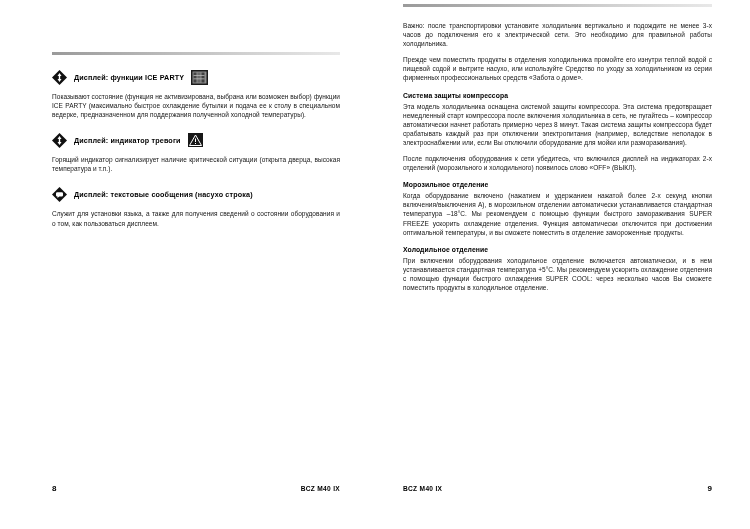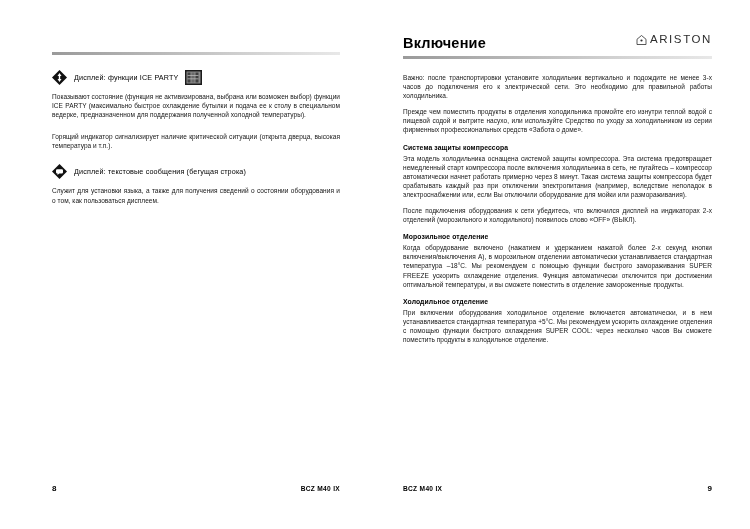--- a/index.html
+++ b/index.html
@@ -92,21 +92,21 @@
   .feature { margin-bottom: 13px; }
   .feature-head {
     display: flex;
     align-items: center;
     gap: 7px;
     margin-bottom: 7px;
     min-height: 16px;
   }
   .feature-title {
     font-size: 7.2px;
-    font-weight: normal;
+    font-weight: bold;
     color: #000;
     letter-spacing: 0.15px;
     white-space: nowrap;
   }
   .bullet-ico {
     width: 15px;
     height: 15px;
     flex: 0 0 15px;
     display: block;
   }
@@ -174,63 +174,70 @@
               <rect x="5" y="17" width="22" height="1.5" fill="#bdbdbd"></rect>
             </svg>
           </span>
         </div>
         <div class="feature-body">
           <p class="body">Показывают состояние (функция не активизирована, выбрана или возможен выбор) функции ICE PARTY (максимально быстрое охлаждение бутылки и подача ее к столу в специальном ведерке, предназначенном для поддержания полученной холодной температуры).</p>
         </div>
       </div>
 
       <div class="feature">
+        <div class="feature-head">
+          <span class="bullet-ico">
+            <svg viewBox="0 0 30 30" width="15" height="15" aria-hidden="true">
+              <polygon points="15,0 30,15 15,30 0,15" fill="#111"></polygon>
+              <path d="M15 6 L19 12 L11 12 Z" fill="#fff"></path>
+              <path d="M15 24 L11 18 L19 18 Z" fill="#fff"></path>
+              <rect x="13.6" y="12" width="2.8" height="6" fill="#fff"></rect>
+            </svg>
+          </span>
+          <span class="feature-title">Дисплей: индикатор тревоги</span>
+          <span class="warn-ico">
+            <svg viewBox="0 0 30 28" width="15" height="14" aria-hidden="true">
+              <rect x="0" y="0" width="30" height="28" fill="#171717"></rect>
+              <polygon points="15,4 27,25 3,25" fill="none" stroke="#ffffff" stroke-width="2"></polygon>
+              <rect x="14" y="11" width="2" height="7" fill="#ffffff"></rect>
+              <rect x="14" y="20" width="2" height="2" fill="#ffffff"></rect>
+            </svg>
+          </span>
+        </div>
         <div class="feature-body">
           <p class="body">Горящий индикатор сигнализирует наличие критической ситуации (открыта дверца, высокая температура и т.п.).</p>
         </div>
       </div>
 
 
       <div class="feature">
         <div class="feature-head">
           <span class="bullet-ico">
             <svg viewBox="0 0 30 30" width="15" height="15" aria-hidden="true">
               <polygon points="15,0 30,15 15,30 0,15" fill="#111"></polygon>
               <path d="M10.5 10.5 h9 a2.5 2.5 0 0 1 2.5 2.5 v3.5 a2.5 2.5 0 0 1 -2.5 2.5 h-5 l-3.5 3 v-3 h-0.5 a2.5 2.5 0 0 1 -2.5 -2.5 v-3.5 a2.5 2.5 0 0 1 2.5 -2.5 z" fill="#fff"></path>
             </svg>
           </span>
-          <span class="feature-title">Дисплей: текстовые сообщения (бегущая строка)</span>
+          <span class="feature-title">Дисплей: текстовые сообщения (насухо строка)</span>
         </div>
         <div class="feature-body">
           <p class="body">Служит для установки языка, а также для получения сведений о состоянии оборудования и о том, как пользоваться дисплеем.</p>
         </div>
       </div>
 
     </div>
 
     <div class="page-foot left">
       <span class="folio">8</span>
       <span class="model">BCZ M40 IX</span>
     </div>
   </div>
 
   <div class="page page-right">
 
-    <div class="page-head">
-      <div class="page-head-title">Включение</div>
-      <div class="brand">
-        <span class="brand-mark">
-          <svg viewBox="0 0 22 20" width="11" height="10" aria-hidden="true">
-            <path d="M11 1 L20 8.5 V19 H2 V8.5 Z" fill="none" stroke="#2d2d2d" stroke-width="1.6"></path>
-            <circle cx="11" cy="11" r="2.2" fill="#2d2d2d"></circle>
-          </svg>
-        </span>
-        <span class="brand-text">ARISTON</span>
-      </div>
-    </div>
     <div class="rule"></div>
 
     <div class="content">
 
       <p class="body">Важно: после транспортировки установите холодильник вертикально и подождите не менее 3-х часов до подключения его к электрической сети. Это необходимо для правильной работы холодильника.</p>
       <p class="body">Прежде чем поместить продукты в отделения холодильника промойте его изнутри теплой водой с пищевой содой и вытрите насухо, или используйте Средство по уходу за холодильником из серии фирменных профессиональных средств «Забота о доме».</p>
 
       <h3 class="sub">Система защиты компрессора</h3>
       <p class="body">Эта модель холодильника оснащена системой защиты компрессора. Эта система предотвращает немедленный старт компрессора после включения холодильника в сеть, не пугайтесь – компрессор автоматически начнет работать примерно через 8 минут. Такая система защиты компрессора будет срабатывать каждый раз при отключении электропитания (например, вследствие неполадок в электроснабжении или, если Вы отключили оборудование для мойки или размораживания).</p>
       <p class="body">После подключения оборудования к сети убедитесь, что включился дисплей на индикаторах 2-х отделений (морозильного и холодильного) появилось слово «OFF» (ВЫКЛ).</p>

